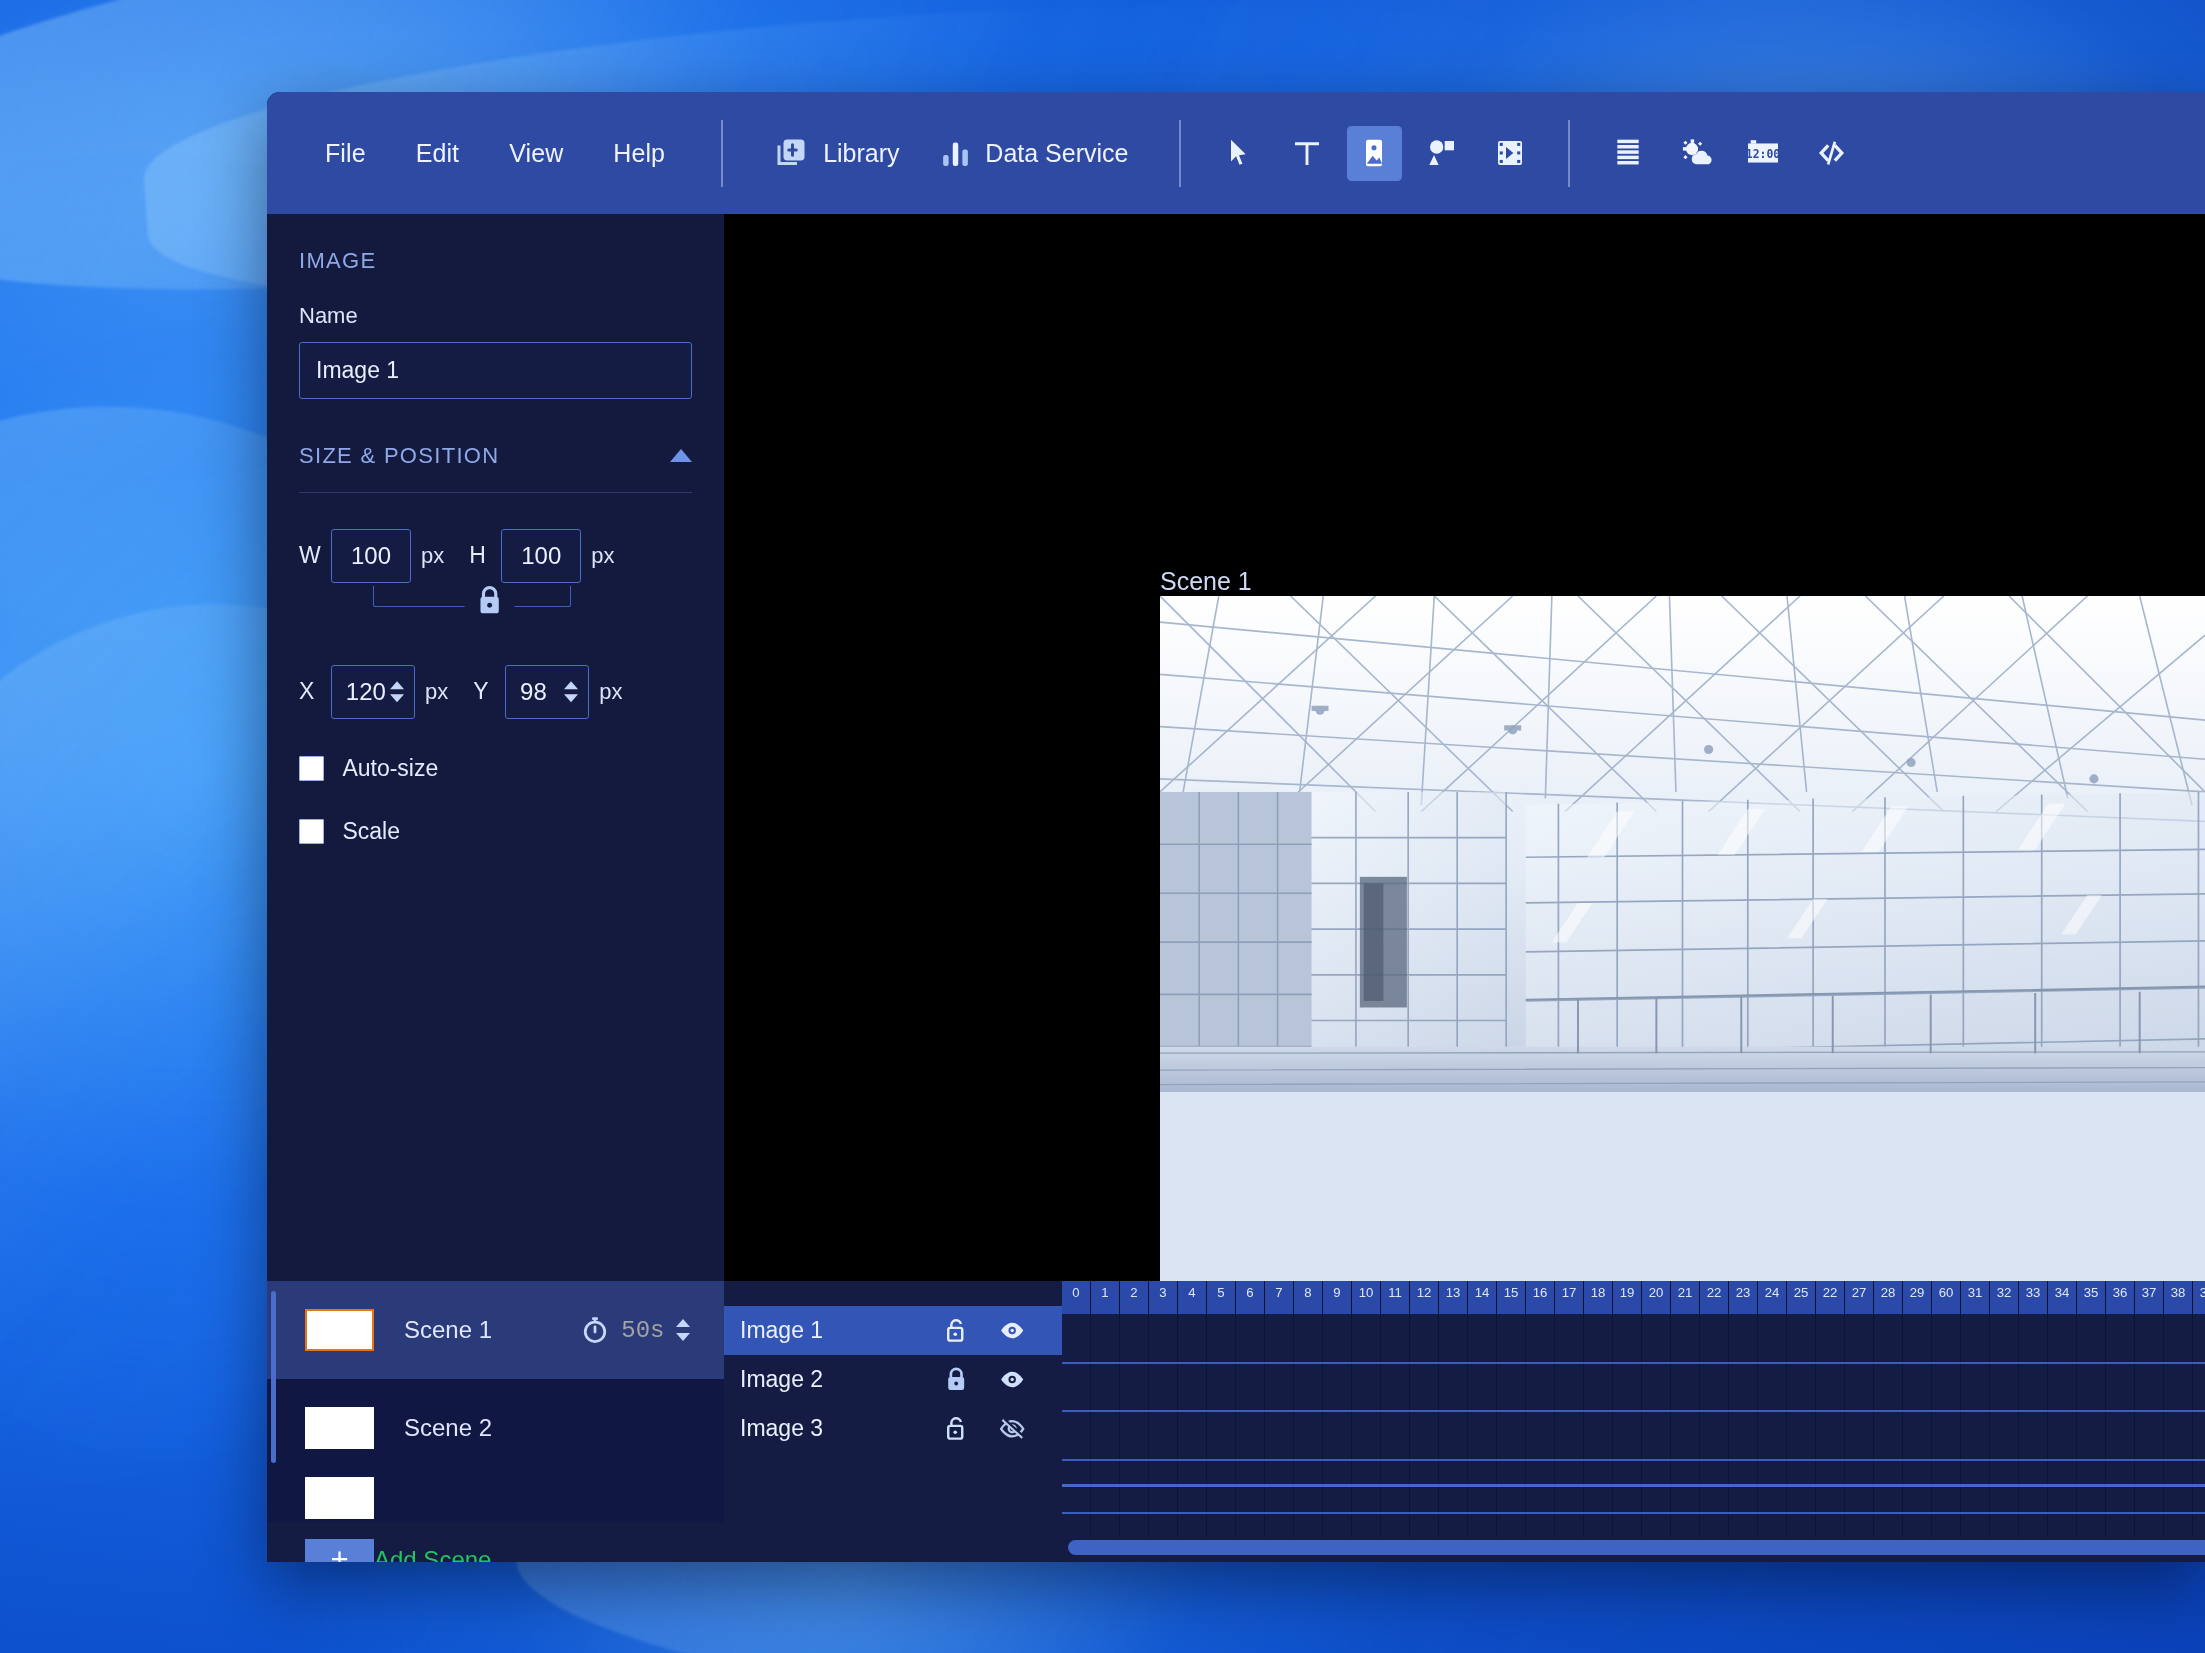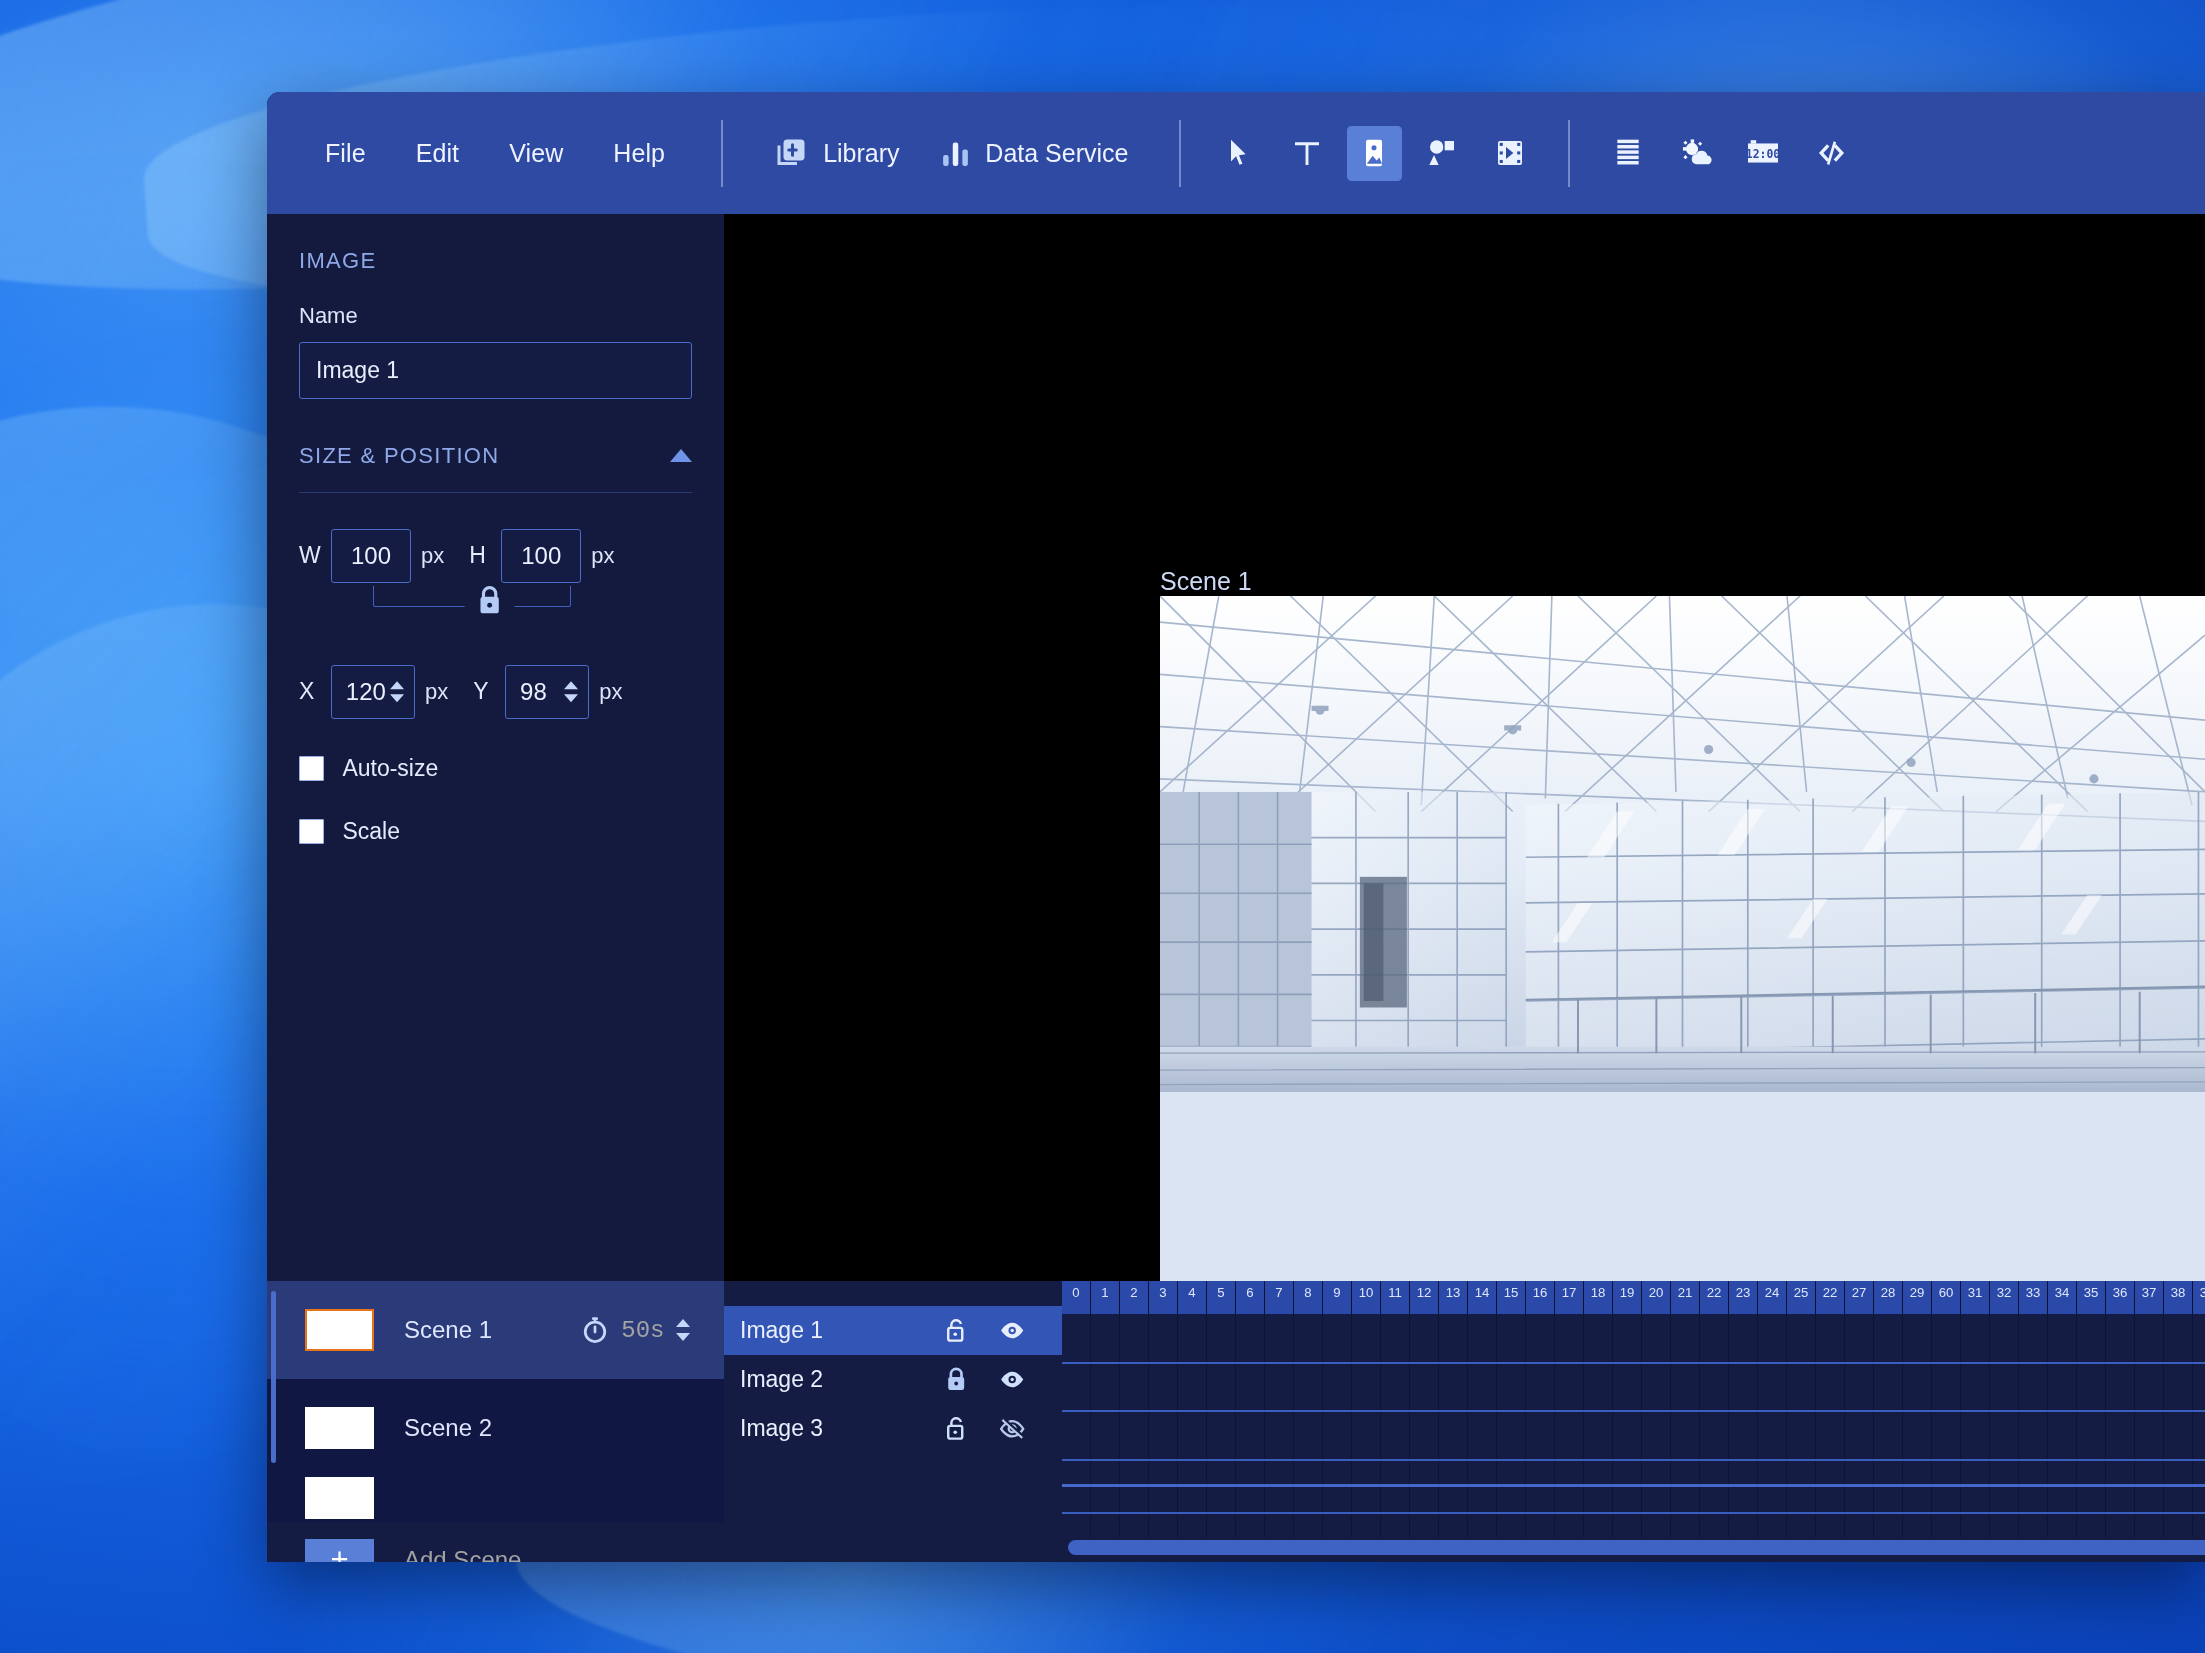--- a/index.html
+++ b/index.html
@@ -138,21 +138,21 @@
   .thumb { width:69px; height:42px; background:#ffffff; flex:0 0 auto; }
   .thumb.sel { border:2.9px solid #e8741a; }
   .scene-name { color:#dde6fb; font-size:24px; margin-left:30px; flex:1 1 auto; }
   .scene-dur { display:flex; align-items:center; gap:11.5px; padding-right:34px; }
   .dur-text { color:#a3a3a3; font-size:24px;font-family:Liberation Mono, monospace; }
   .scene-partial { height:45px; background:#101743; padding-left:38px; overflow:hidden; flex:0 0 auto; }
   .scene-partial .thumb { height:42px; }
   .add-scene { height:75px; display:flex; align-items:center; padding-left:38px; background:#141c44; flex:0 0 auto; }
   .add-box { width:69px; height:42px; background:#5a7fd6; display:flex; align-items:center; justify-content:center;
     color:#fff; font-size:31px; line-height:1; }
-  .add-label { color:#a3a3a3; font-size:24px; margin-left:30px; }
+  .add-label { color:#22c55e; font-size:24px; }
 
   .layers { width:338px; flex:0 0 338px; background:#141c44; padding-top:25px; }
   .layer-row {
     height:49px; display:flex; align-items:center; padding:0 37px 0 16px;
   }
   .layer-row.sel { background:#3355b5; }
   .layer-name { color:#eaf0fe; font-size:23px; flex:1 1 auto; }
   .layer-icons { display:flex; align-items:center; gap:29px; }
   .licon { width:26.4px; height:26.4px; display:flex; align-items:center; justify-content:center; }
 

